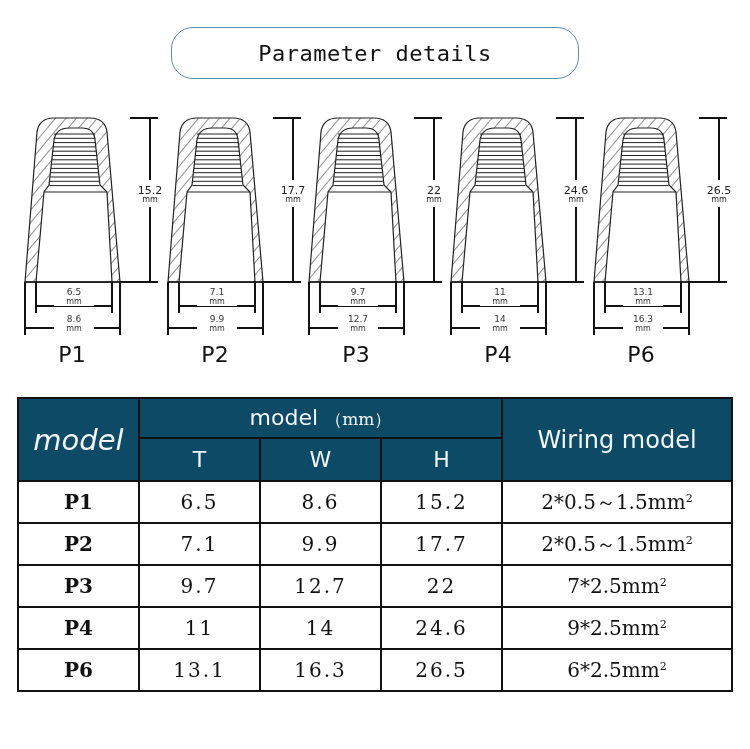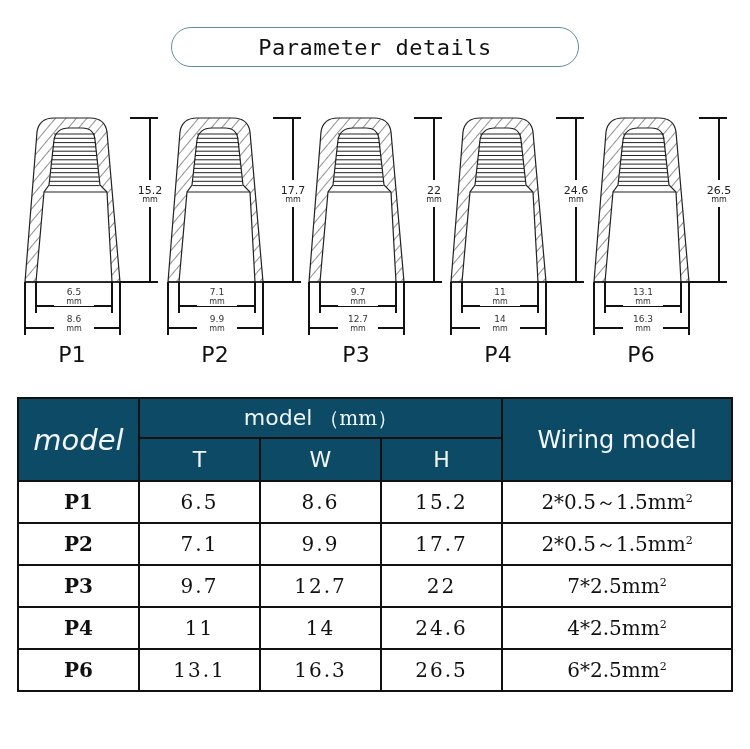--- a/index.html
+++ b/index.html
@@ -1,39 +1,39 @@
 <!DOCTYPE html>
 <html><head>
 <meta charset="utf-8">
 <style>
   html, body { margin: 0; padding: 0; background: #ffffff; }
   body { width: 750px; height: 749px; position: relative; overflow: hidden; font-family: "DejaVu Sans", sans-serif; }
   .title-pill {
-    position: absolute; left: 171px; top: 27px; width: 408px; height: 40px;
+    position: absolute; left: 171px; top: 27px; width: 408px; height: 52px;
     border: 1.5px solid #5b8ea6; border-radius: 22px; box-sizing: border-box;
     display: flex; align-items: center; justify-content: center;
   }
   .title-pill span { font-family: "DejaVu Sans Mono", monospace; font-size: 22px; color: #111; letter-spacing: 0.5px; }
   .diagrams { position: absolute; left: 0; top: 110px; width: 750px; height: 270px; }
   .diagram { position: absolute; top: 0; width: 150px; height: 270px; }
   .diagram svg { position: absolute; left: 0; top: 0; overflow: visible; }
   .dim-h { position: absolute; font-size: 11px; color: #222; text-align: center; line-height: 9px; width: 40px; }
   .dim-h .u { font-size: 8px; display: block; }
   .dim-w { position: absolute; font-size: 9px; color: #333; text-align: center; line-height: 9px; width: 40px; background: #fff; }
   .dim-w .u { display: block; font-size: 8px; }
   .model-label { position: absolute; top: 232px; width: 60px; text-align: center; font-size: 22px; color: #111; }
   table.spec {
     position: absolute; left: 17px; top: 397px; width: 714px; border-collapse: collapse;
     table-layout: fixed;
   }
   table.spec td, table.spec th { border: 2px solid #111; padding: 0; text-align: center; }
   table.spec th { background: #0d4a66; color: #f2f6f8; font-weight: normal; font-family: "DejaVu Sans", sans-serif; }
   .th-model { font-size: 29px; font-style: italic; }
   .th-size { font-size: 22px; height: 38px; }
-  .th-size .mm { font-size: 20px; font-family: "DejaVu Serif", serif; }
+  .th-size .mm { font-size: 17px; font-family: "DejaVu Serif", serif; }
   .th-sub { font-size: 22px; height: 41px; }
   .th-wiring { font-size: 24px; }
   table.spec td { font-family: "DejaVu Serif", serif; color: #111; height: 40px; font-size: 20px; }
   td.model-cell { font-weight: bold; font-size: 20px; }
   td.num-cell { letter-spacing: 2px; color: #222; }
   td.wiring-cell { text-align: left; padding-left: 26px; font-size: 19px; border-radius: 7px; }
   td.wiring-cell sup { font-size: 11px; vertical-align: 7px; }
 </style>
 </head>
 <body>
@@ -289,21 +289,21 @@
       <td class="num-cell">9.7</td>
       <td class="num-cell">12.7</td>
       <td class="num-cell">22</td>
       <td class="wiring-cell"><span>7*2.5mm</span><sup>2</sup></td>
     </tr>
     <tr>
       <td class="model-cell">P4</td>
       <td class="num-cell">11</td>
       <td class="num-cell">14</td>
       <td class="num-cell">24.6</td>
-      <td class="wiring-cell"><span>4*2.5mm</span><sup>2</sup></td>
+      <td class="wiring-cell"><span>9*2.5mm</span><sup>2</sup></td>
     </tr>
     <tr>
       <td class="model-cell">P6</td>
       <td class="num-cell">13.1</td>
       <td class="num-cell">16.3</td>
       <td class="num-cell">26.5</td>
       <td class="wiring-cell"><span>6*2.5mm</span><sup>2</sup></td>
     </tr>
   </tbody>
 </table>

